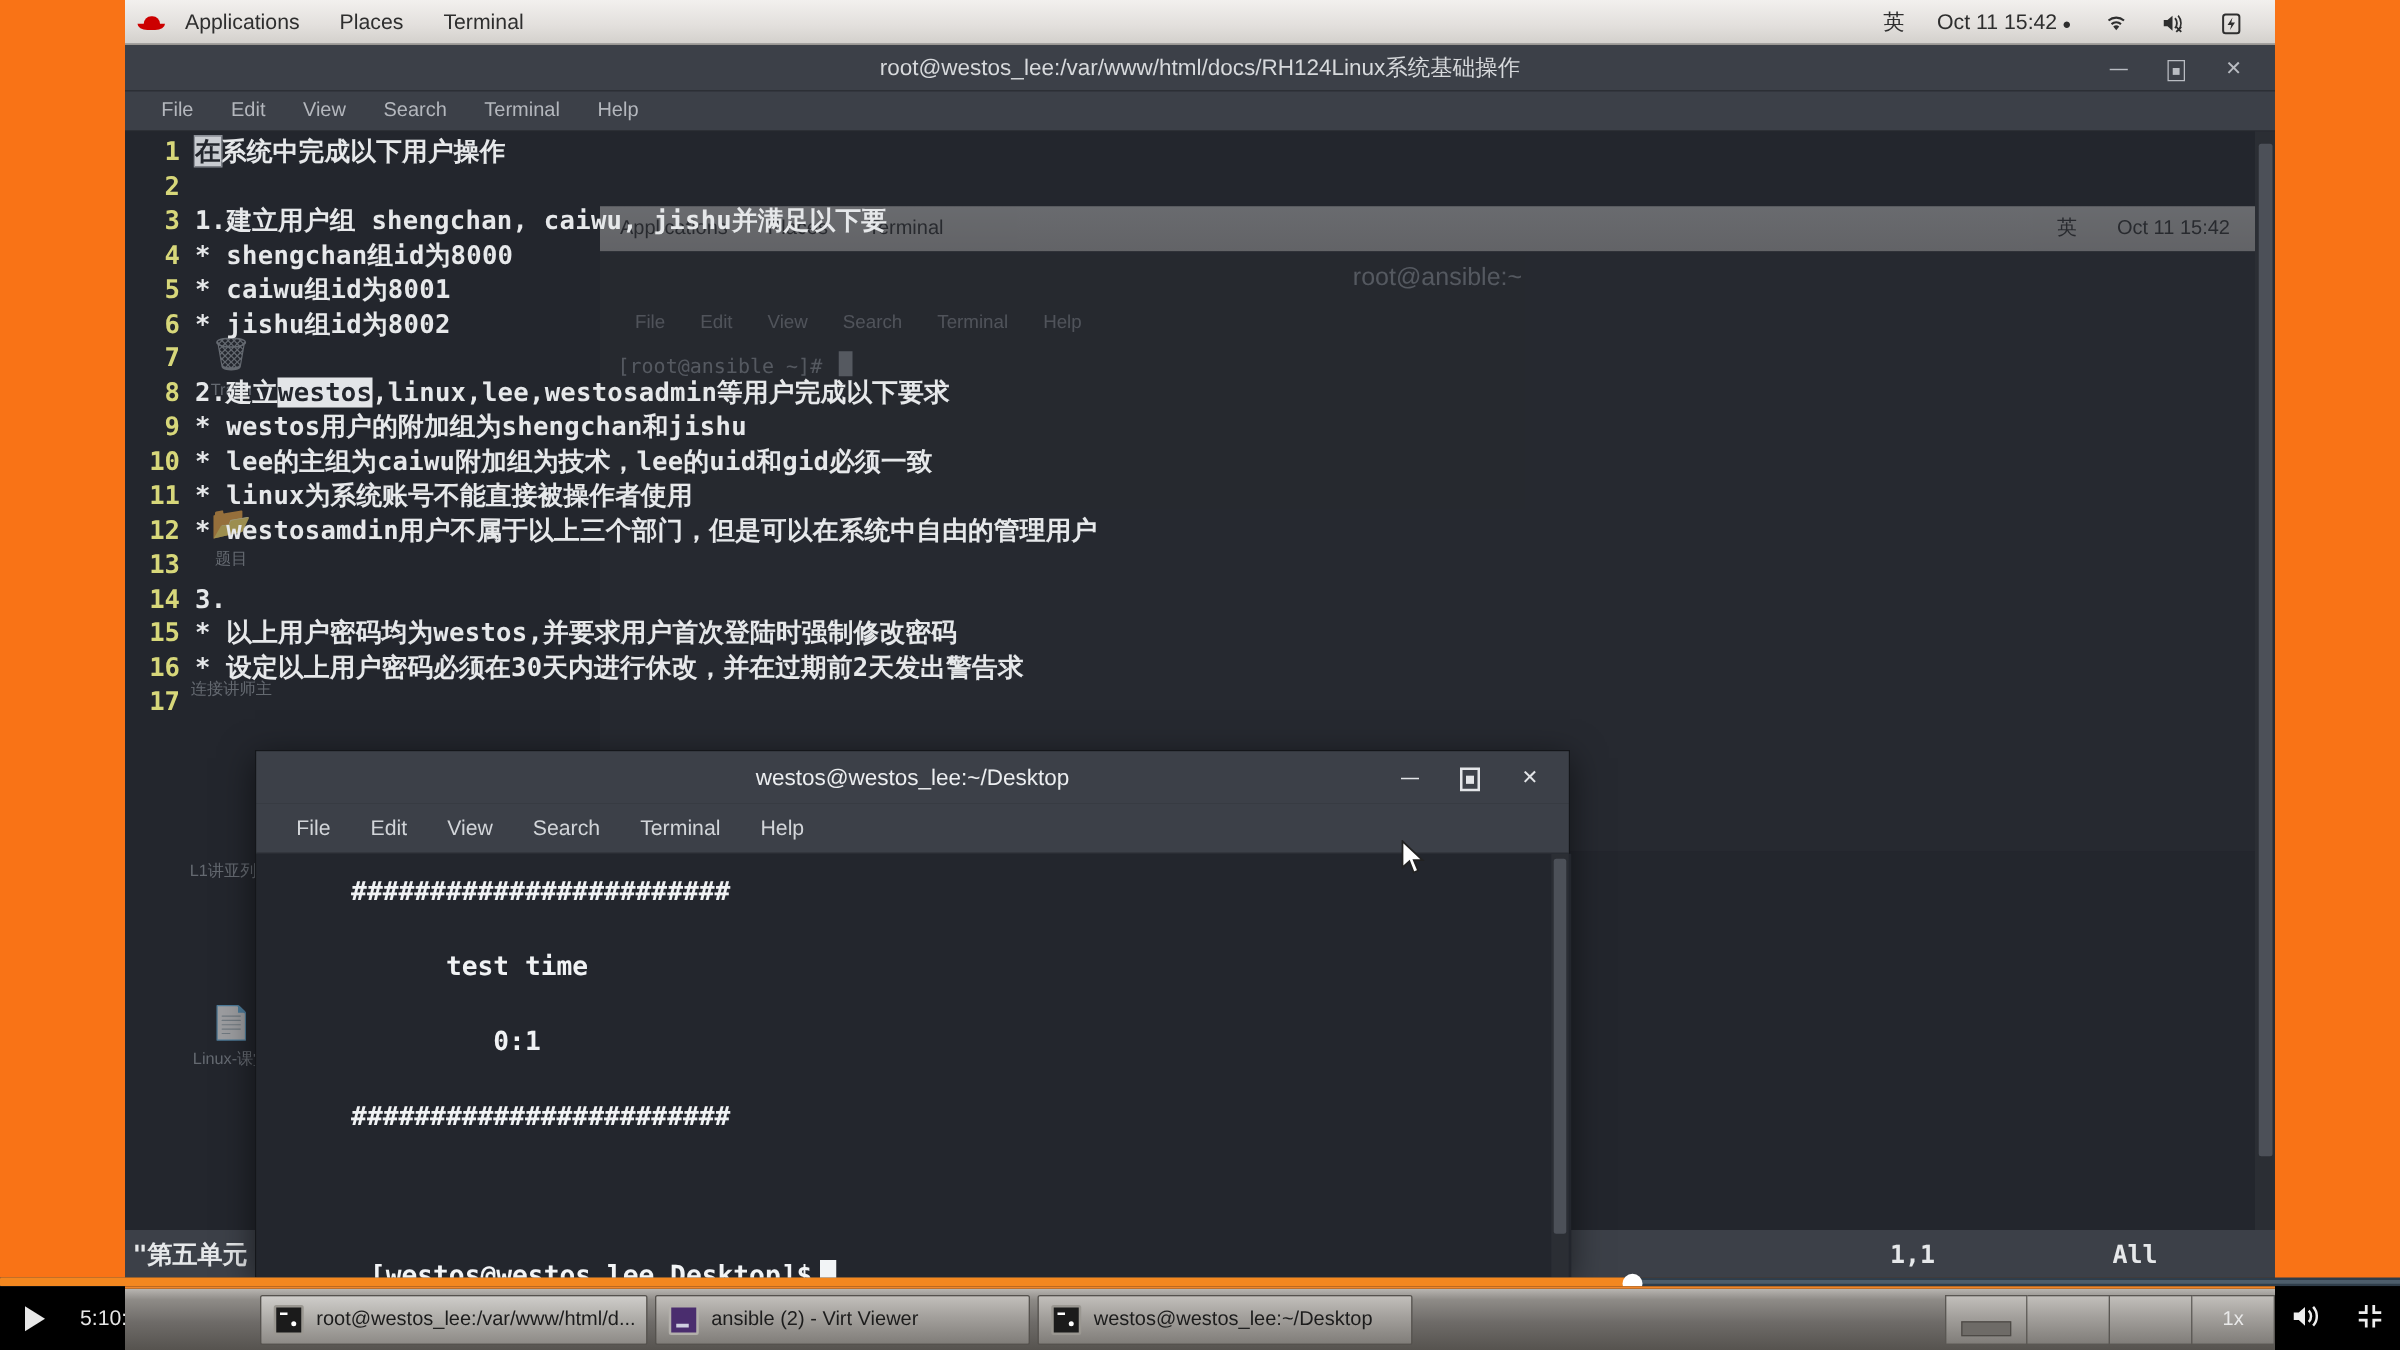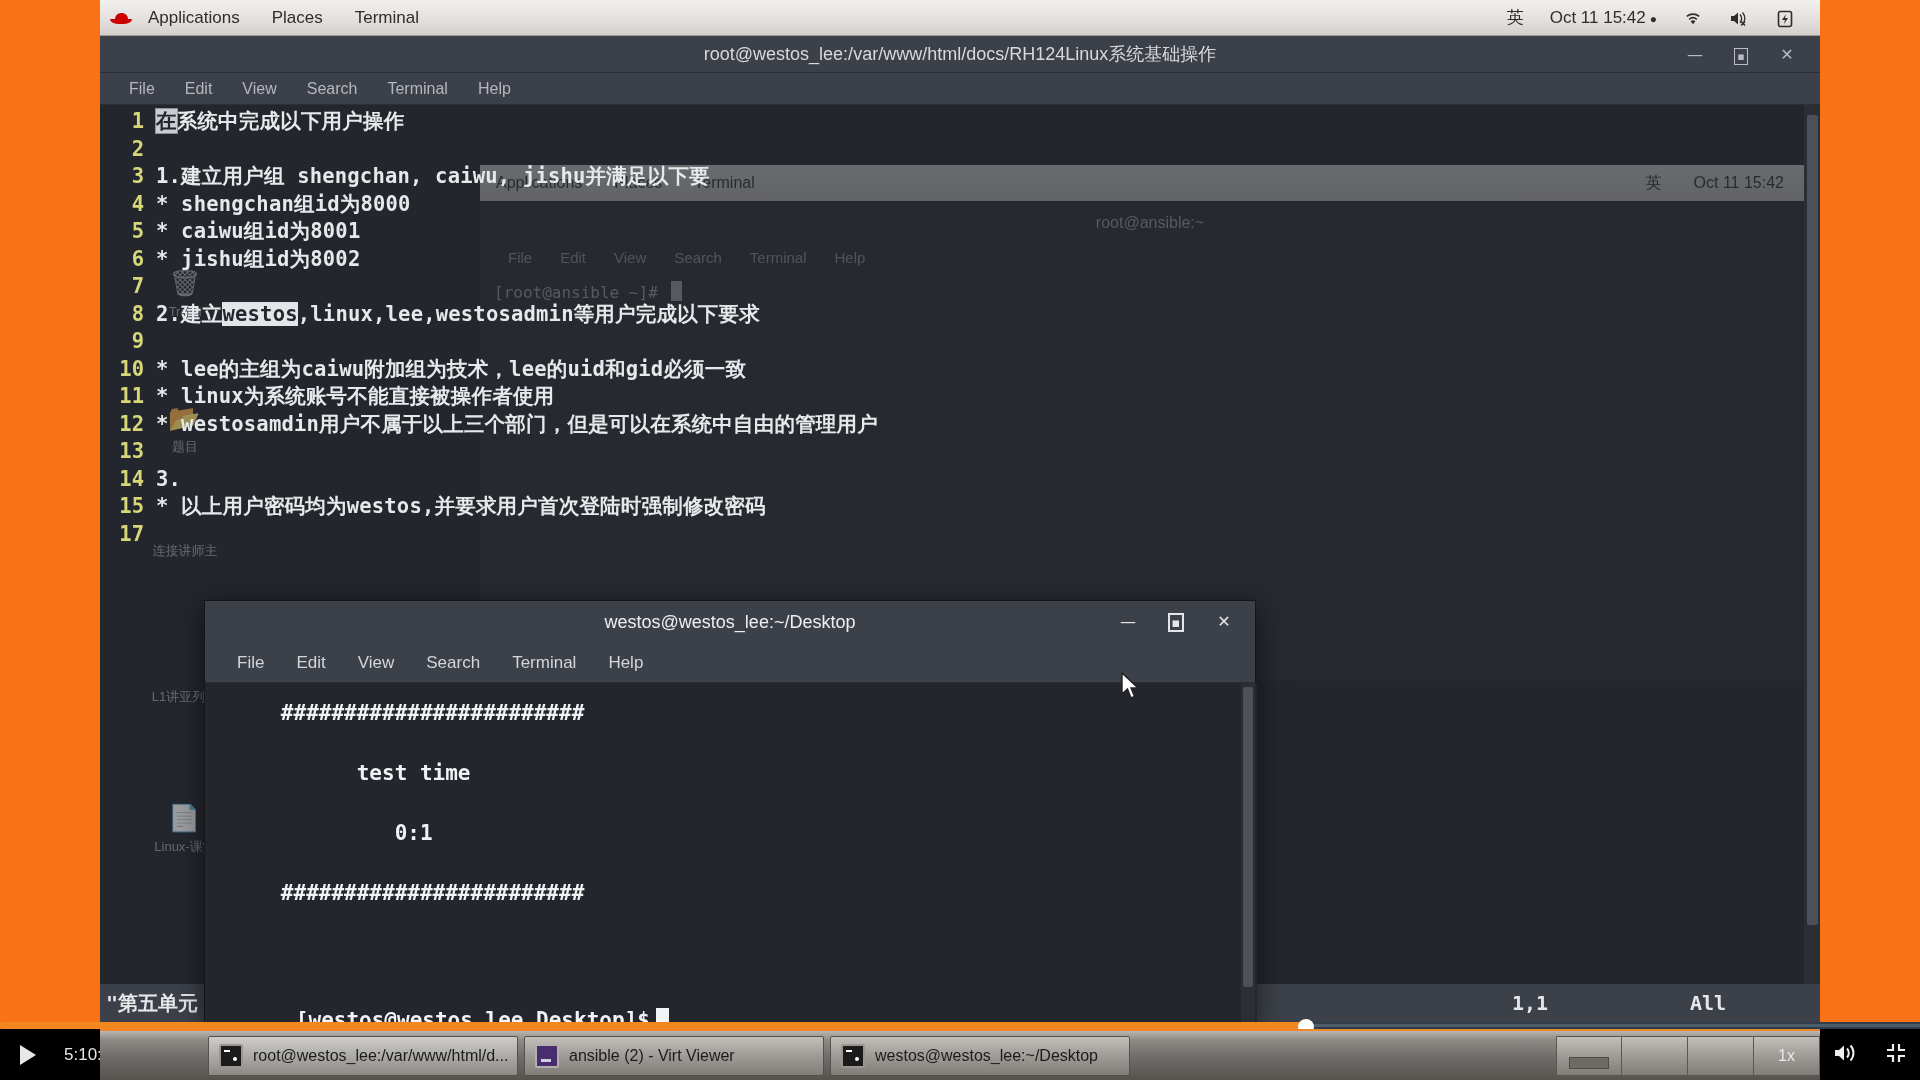--- a/index.html
+++ b/index.html
@@ -76,21 +76,21 @@
   }
   #ghost-panel .gm { padding:0 16px; }
   #ghost-win {
     left:380px; top:96px; width:1340px; height:480px;
     background:#2b2e34; opacity:0.42;
   }
   #ghost-win-menu { position:absolute; left:0; top:42px; height:30px; width:100%;
     display:flex; align-items:center; padding-left:14px; font-size:15px;
     color:#8f939a; font-family:"Liberation Sans",sans-serif;}
   #ghost-win-menu .gm { padding:0 14px; }
-  #ghost-title { position:absolute; width:100%; top:8px; text-align:center; color:#9aa0a8; font-size:16px; font-family:"Liberation Sans",sans-serif;}
+  #ghost-title { position:absolute; width:100%; top:8px; text-align:center; color:#9aa0a8; font-size:20px; font-family:"Liberation Sans",sans-serif;}
   #ghost-prompt { position:absolute; left:14px; top:78px; color:#9aa0a8;
      font-family:"DejaVu Sans Mono",monospace; font-size:16px; }
   #ghost-prompt .blk { display:inline-block; width:11px; height:20px; background:#9aa0a8; vertical-align:-3px; margin-left:4px;}
   .ghost-deskicon { position:absolute; color:#9aa0a8; font-size:13px; font-family:"Liberation Sans",sans-serif; text-align:center; width:80px; opacity:0.55;}
 
   
   #vim-status {
     position:absolute; left:0; bottom:0; width:1720px; height:38px;
     background:#3c4048; display:flex; align-items:center;
     font-family:"DejaVu Sans Mono",monospace; font-size:20px; color:#e6e8ea; font-weight:bold;
@@ -286,27 +286,28 @@
 
         <div id="vim-lines" style="position:relative;z-index:5;padding-top:3px;">
             <div class="vline"><span class="lnum">1</span><span class="ltext"><span class="hl-cursor">在</span><span>系统中完成以下用户操作</span></span></div>
             <div class="vline"><span class="lnum">2</span><span class="ltext"></span></div>
             <div class="vline"><span class="lnum">3</span><span class="ltext"><span>1.建立用户组 shengchan, caiwu, jishu并满足以下要</span></span></div>
             <div class="vline"><span class="lnum">4</span><span class="ltext"><span>* shengchan组id为8000</span></span></div>
             <div class="vline"><span class="lnum">5</span><span class="ltext"><span>* caiwu组id为8001</span></span></div>
             <div class="vline"><span class="lnum">6</span><span class="ltext"><span>* jishu组id为8002</span></span></div>
             <div class="vline"><span class="lnum">7</span><span class="ltext"></span></div>
             <div class="vline"><span class="lnum">8</span><span class="ltext"><span>2.建立</span><span class="hl-search">westos</span><span>,linux,lee,westosadmin等用户完成以下要求</span></span></div>
-            <div class="vline"><span class="lnum">9</span></div>
+            <div class="vline"><span class="lnum">9</span><span class="ltext"><span>* westos用户的附加组为shengchan和jishu</span></span></div>
             <div class="vline"><span class="lnum">10</span><span class="ltext"><span>* lee的主组为caiwu附加组为技术，lee的uid和gid必须一致</span></span></div>
             <div class="vline"><span class="lnum">11</span><span class="ltext"><span>* linux为系统账号不能直接被操作者使用</span></span></div>
             <div class="vline"><span class="lnum">12</span><span class="ltext"><span>* westosamdin用户不属于以上三个部门，但是可以在系统中自由的管理用户</span></span></div>
             <div class="vline"><span class="lnum">13</span><span class="ltext"></span></div>
             <div class="vline"><span class="lnum">14</span><span class="ltext"><span>3.</span></span></div>
             <div class="vline"><span class="lnum">15</span><span class="ltext"><span>* 以上用户密码均为westos,并要求用户首次登陆时强制修改密码</span></span></div>
+            <div class="vline"><span class="lnum">16</span><span class="ltext"><span>* 设定以上用户密码必须在30天内进行休改，并在过期前2天发出警告求</span></span></div>
             <div class="vline"><span class="lnum">17</span><span class="ltext"></span></div>
           </div>
       </div>
 
       <div id="mt-scrollbar">
         <div id="mt-scrollthumb"></div>
       </div>
 
       <div id="vim-status">
         <div id="vs-file">"第五单元</div>

